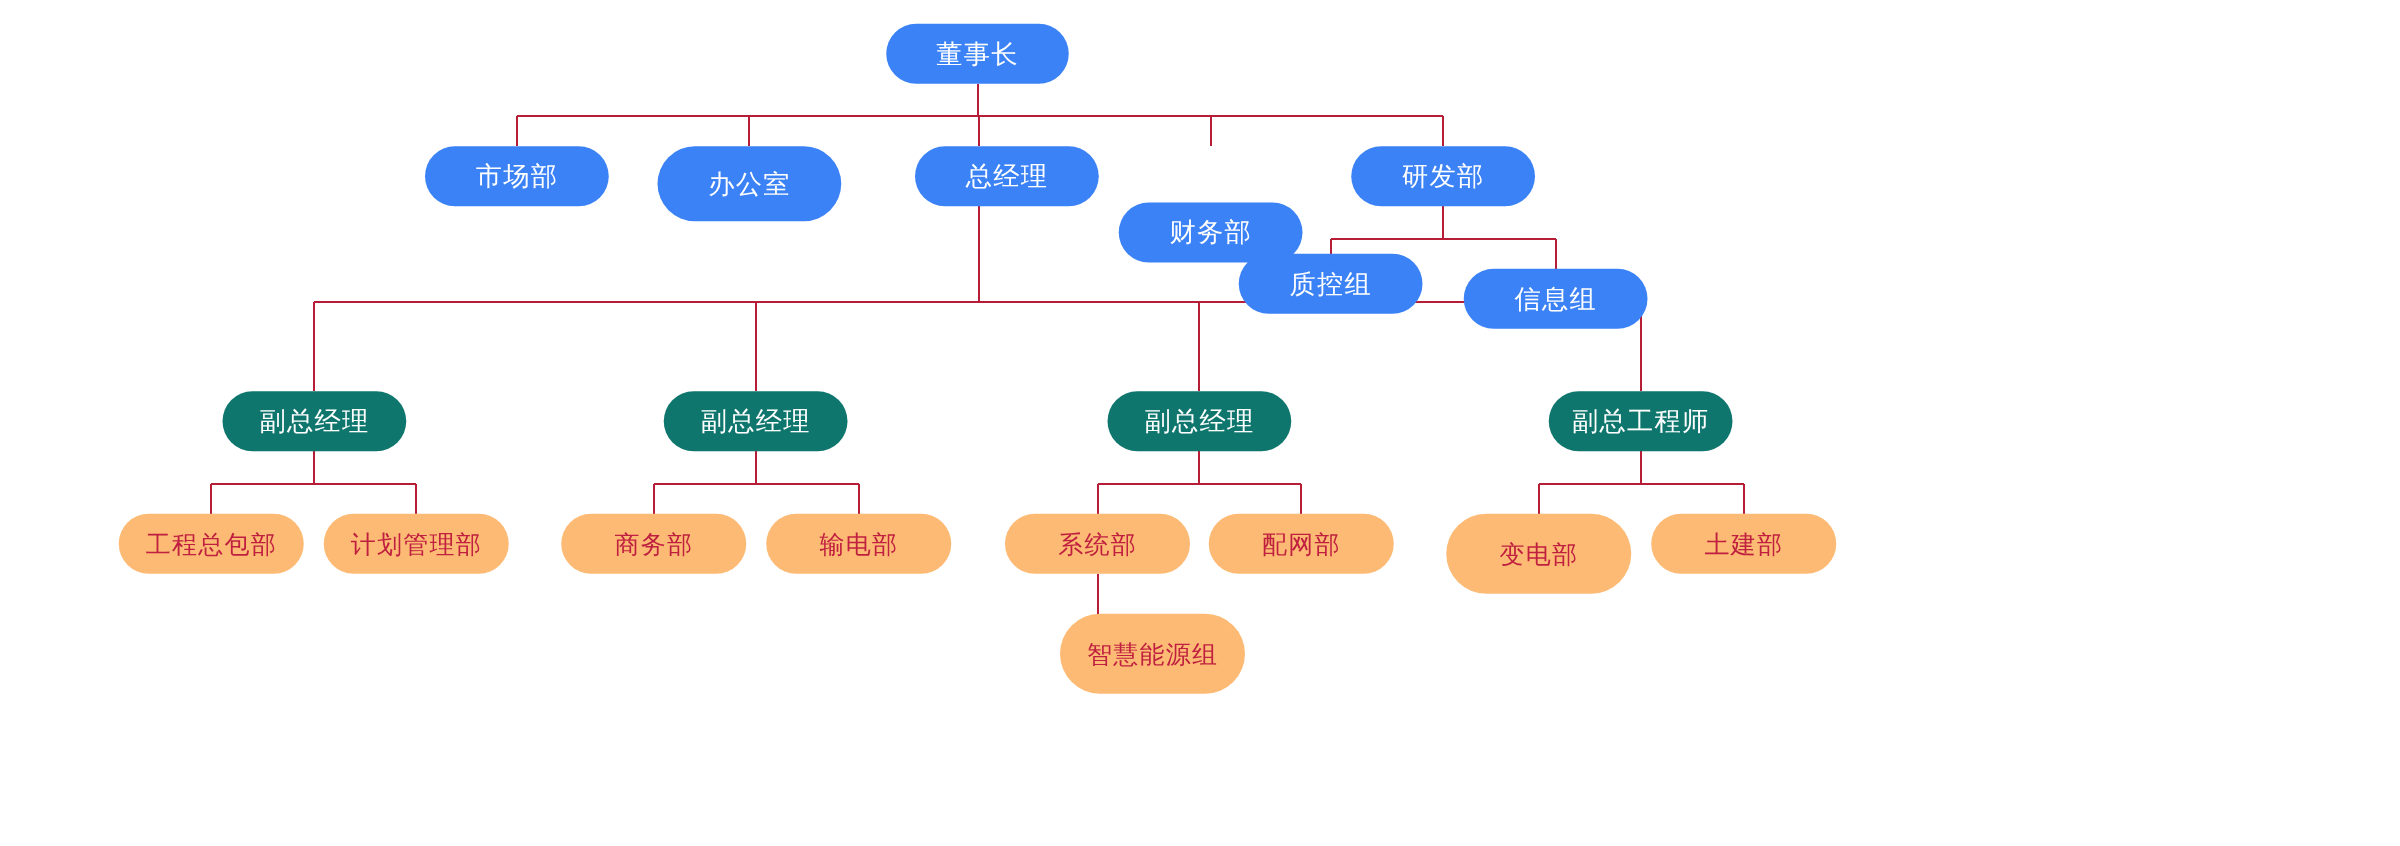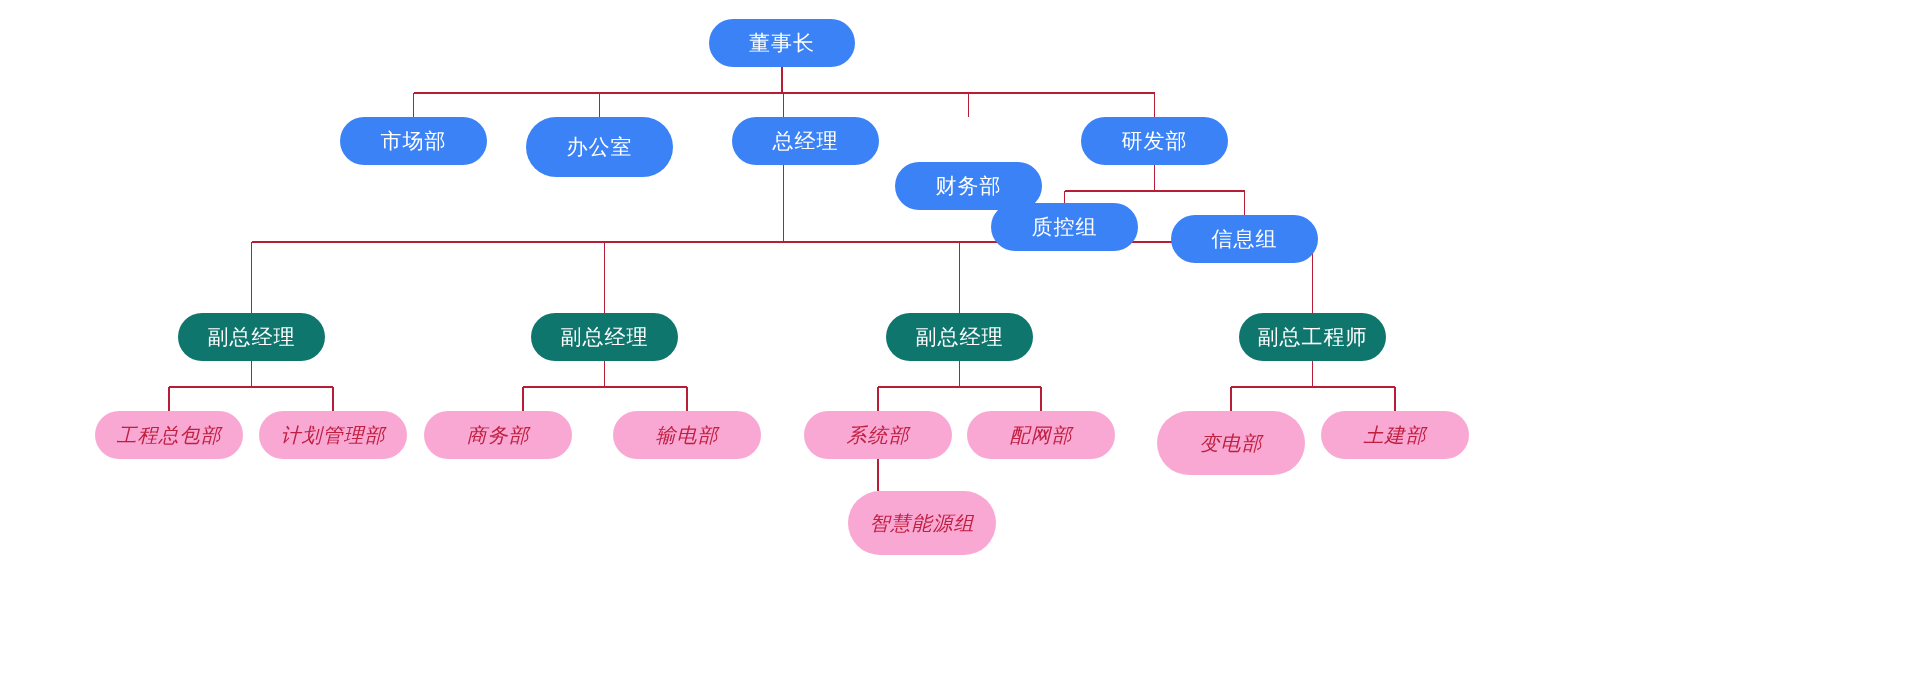--- a/index.html
+++ b/index.html
@@ -42,24 +42,23 @@
     background: #3b82f6;
     color: #ffffff;
     font-size: 21px;
   }
   .node.level-secondary {
     background: #0f766e;
     color: #ffffff;
     font-size: 21px;
   }
   .node.level-leaf {
-    background: #f9a8d4;
+    background: #fdba74;
     color: #C02040;
     font-size: 20px;
-    font-style: italic;
   }
 </style>
 </head>
 <body>
 
 <div id="chart-root">
   <svg id="connector-layer" viewBox="0 0 1920 677" width="1920" height="677" aria-hidden="true">
       <line x1="782" y1="67" x2="782" y2="93" stroke="#B81D38" stroke-width="1.6" shape-rendering="crispEdges"></line>
       <line x1="413.5" y1="93" x2="1154.5" y2="93" stroke="#B81D38" stroke-width="1.6" shape-rendering="crispEdges"></line>
       <line x1="413.5" y1="93" x2="413.5" y2="117" stroke="#B81D38" stroke-width="1.6" shape-rendering="crispEdges"></line>
@@ -104,21 +103,21 @@
       <div class="node level-primary" style="left: 895px; top: 117px; width: 147px; height: 48px; margin-top: 45px;">财务部</div>
       <div class="node level-primary" style="left: 1081px; top: 117px; width: 147px; height: 48px;">研发部</div>
       <div class="node level-primary" style="left: 991px; top: 203px; width: 147px; height: 48px;">质控组</div>
       <div class="node level-primary" style="left: 1171px; top: 215px; width: 147px; height: 48px;">信息组</div>
       <div class="node level-secondary" style="left: 178px; top: 313px; width: 147px; height: 48px;">副总经理</div>
       <div class="node level-secondary" style="left: 531px; top: 313px; width: 147px; height: 48px;">副总经理</div>
       <div class="node level-secondary" style="left: 886px; top: 313px; width: 147px; height: 48px;">副总经理</div>
       <div class="node level-secondary" style="left: 1239px; top: 313px; width: 147px; height: 48px;">副总工程师</div>
       <div class="node level-leaf" style="left: 95px; top: 411px; width: 148px; height: 48px;">工程总包部</div>
       <div class="node level-leaf" style="left: 259px; top: 411px; width: 148px; height: 48px;">计划管理部</div>
-      <div class="node level-leaf" style="left: 424px; top: 411px; width: 148px; height: 48px;">商务部</div>
+      <div class="node level-leaf" style="left: 449px; top: 411px; width: 148px; height: 48px;">商务部</div>
       <div class="node level-leaf" style="left: 613px; top: 411px; width: 148px; height: 48px;">输电部</div>
       <div class="node level-leaf" style="left: 804px; top: 411px; width: 148px; height: 48px;">系统部</div>
       <div class="node level-leaf" style="left: 967px; top: 411px; width: 148px; height: 48px;">配网部</div>
       <div class="node level-leaf" style="left: 1157px; top: 411px; width: 148px; height: 64px;">变电部</div>
       <div class="node level-leaf" style="left: 1321px; top: 411px; width: 148px; height: 48px;">土建部</div>
       <div class="node level-leaf" style="left: 848px; top: 491px; width: 148px; height: 64px;">智慧能源组</div>
     </div>
 </div>
 
 </body></html>

